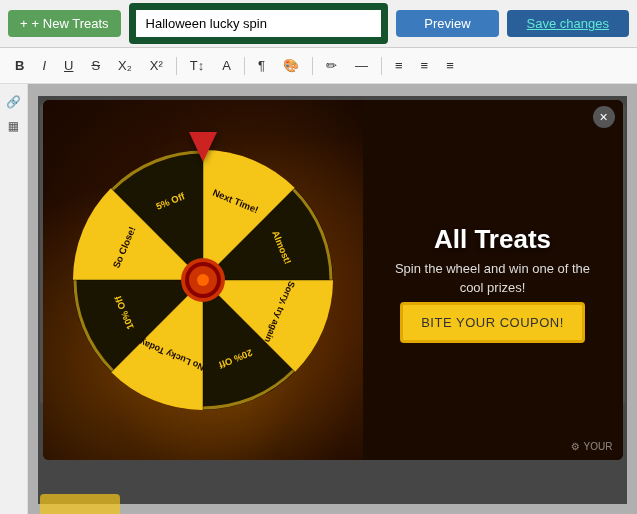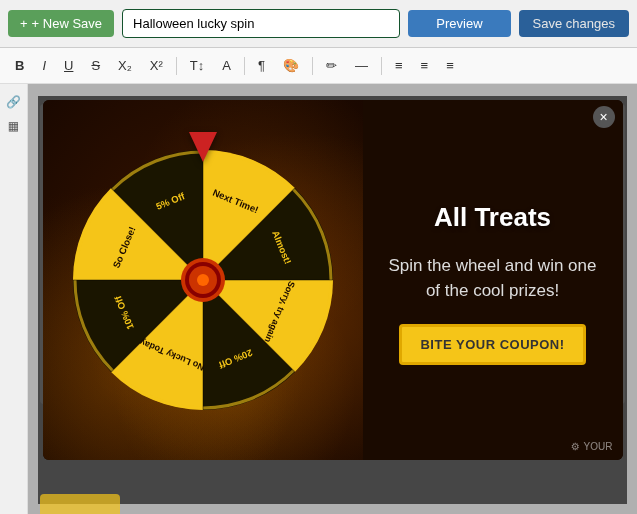--- a/index.html
+++ b/index.html
@@ -24,42 +24,43 @@
       cursor: pointer;
       font-size: 13px;
       display: flex;
       align-items: center;
       gap: 4px;
       white-space: nowrap;
     }
     .block-name-input {
       flex: 1;
       padding: 6px 10px;
-      border: 1px solid #14532d;
+      border: 7px solid #14532d;
       border-radius: 4px;
       font-size: 13px;
       background: white;
     }
     .preview-btn {
       background: #3a7abd;
       color: white;
       border: none;
       padding: 6px 28px;
       border-radius: 4px;
       cursor: pointer;
       font-size: 13px;
     }
     .save-btn {
       background: #2a6099;
-      color: #e5e5e5;
+      color: #5eead4;
       border: none;
-      padding: 6px 14px;
+      padding: 6px 20px;
       border-radius: 4px;
       cursor: pointer;
       font-size: 13px;
+      text-decoration: underline;
     }
 
     
     .editor-toolbar {
       display: flex;
       align-items: center;
       background: #f9f9f9;
       border-bottom: 1px solid #ddd;
       padding: 4px 8px;
       gap: 4px;
@@ -207,47 +208,47 @@
 
     
     .right-side {
       flex: 1;
       background: #1a0a00;
       padding: 28px 20px 20px 20px;
       display: flex;
       flex-direction: column;
       align-items: center;
       justify-content: center;
-      gap: 20px;
+      gap: 4px;
     }
 
     .popup-title {
       color: white;
       font-size: 26px;
       font-weight: 900;
       text-align: center;
       line-height: 1.15;
       text-shadow: 0 2px 4px rgba(0,0,0,0.5);
     }
 
     .popup-subtitle {
       color: #ddd;
-      font-size: 17px;
+      font-size: 13px;
       text-align: center;
       line-height: 1.5;
     }
 
     .coupon-btn {
       background: #f5c518;
       color: #333;
       border: 3px solid #e0a800;
       padding: 10px 18px;
       border-radius: 4px;
       font-size: 13px;
-      font-weight: 700;
+      font-weight: 400;
       cursor: pointer;
       letter-spacing: 0.5px;
       text-transform: uppercase;
     }
 
     
     .maker-watermark {
       position: absolute;
       bottom: 8px;
       right: 10px;
@@ -263,21 +264,21 @@
       width: 260px;
       height: 260px;
     }
   </style>
 </head>
 <body>
 
 <div class="top-bar">
   <button class="new-block-btn">
     <span>+</span>
-    <span>+ New Save</span>
+    <span>+ New Treats</span>
   </button>
   <input class="block-name-input" type="text" value="Halloween lucky spin" placeholder="Block name" style="">
   <button class="preview-btn">
     <span>Preview</span>
   </button>
   <button class="save-btn">
     <span>Save changes</span>
   </button>
 </div>
 

